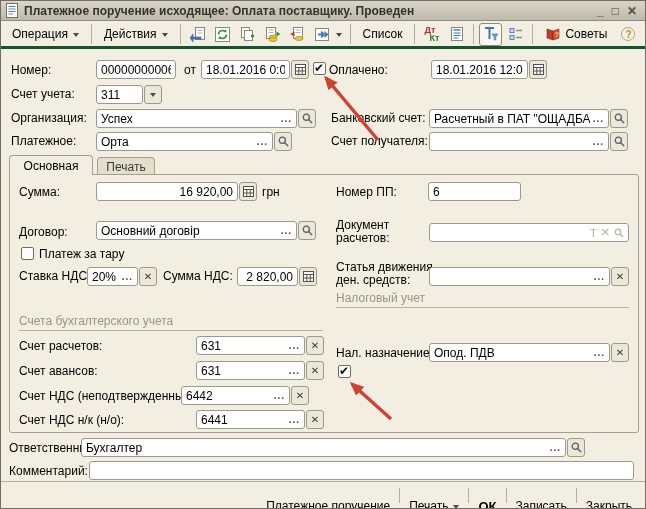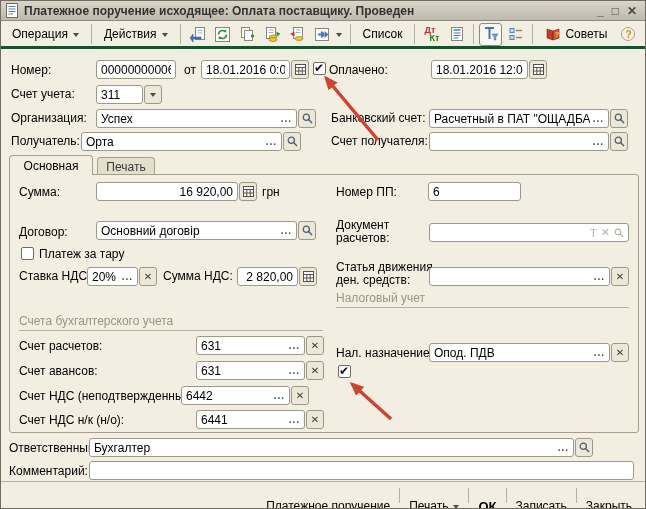--- a/index.html
+++ b/index.html
@@ -299,22 +299,22 @@
         <span class="dots">...</span>
       </div>
     <span class="ab">
         <svg width="11" height="11" viewBox="0 0 11 11">
           <circle cx="4.3" cy="4.3" r="3.1" fill="none" stroke="#55606e" stroke-width="1.3"></circle>
           <line x1="6.8" y1="6.8" x2="10" y2="10" stroke="#55606e" stroke-width="1.5"></line>
         </svg>
       </span>
   </div>
 
-  <span class="lbl" style="left:10px;top:133px">Получатель:</span>
-  <div class="fw" style="left:80px;top:131px;width:220px">
+  <span class="lbl" style="left:10px;top:133px">Платежное:</span>
+  <div class="fw" style="left:95px;top:131px;width:196px">
     <div class="fbox">
         <span class="val">Орта</span>
         <span class="dots">...</span>
       </div>
     <span class="ab">
         <svg width="11" height="11" viewBox="0 0 11 11">
           <circle cx="4.3" cy="4.3" r="3.1" fill="none" stroke="#55606e" stroke-width="1.3"></circle>
           <line x1="6.8" y1="6.8" x2="10" y2="10" stroke="#55606e" stroke-width="1.5"></line>
         </svg>
       </span>
@@ -473,21 +473,21 @@
   <span class="lbl" style="left:18px;top:412px">Счет НДС н/к (н/о):</span>
   <div class="fw" style="left:195px;top:409px;width:128px">
     <div class="fbox">
         <span class="val">6441</span>
         <span class="dots">...</span>
       </div>
     <span class="ab">✕</span>
   </div>
 
   <span class="lbl" style="left:8px;top:440px">Ответственный:</span>
-  <div class="fw" style="left:88px;top:437px;width:504px">
+  <div class="fw" style="left:80px;top:437px;width:504px">
     <div class="fbox">
         <span class="val">Бухгалтер</span>
         <span class="dots">...</span>
       </div>
     <span class="ab">
         <svg width="11" height="11" viewBox="0 0 11 11">
           <circle cx="4.3" cy="4.3" r="3.1" fill="none" stroke="#55606e" stroke-width="1.3"></circle>
           <line x1="6.8" y1="6.8" x2="10" y2="10" stroke="#55606e" stroke-width="1.5"></line>
         </svg>
       </span>

